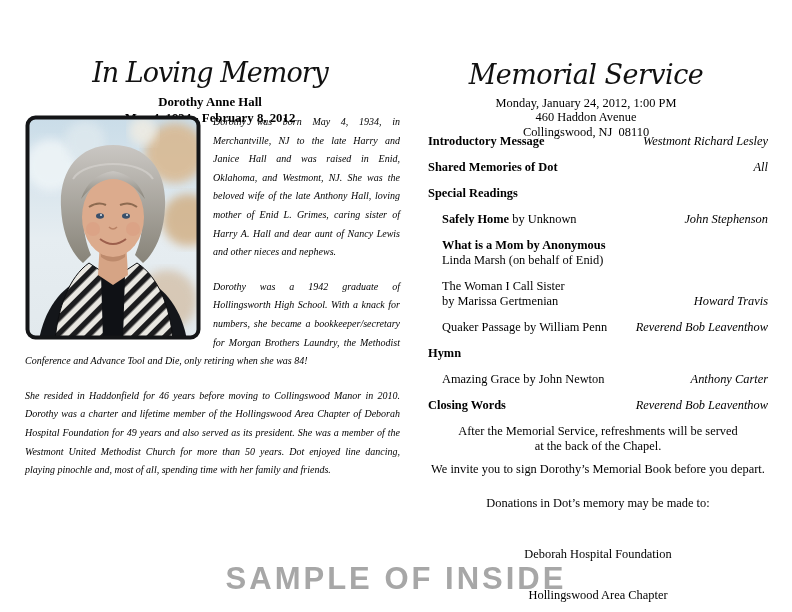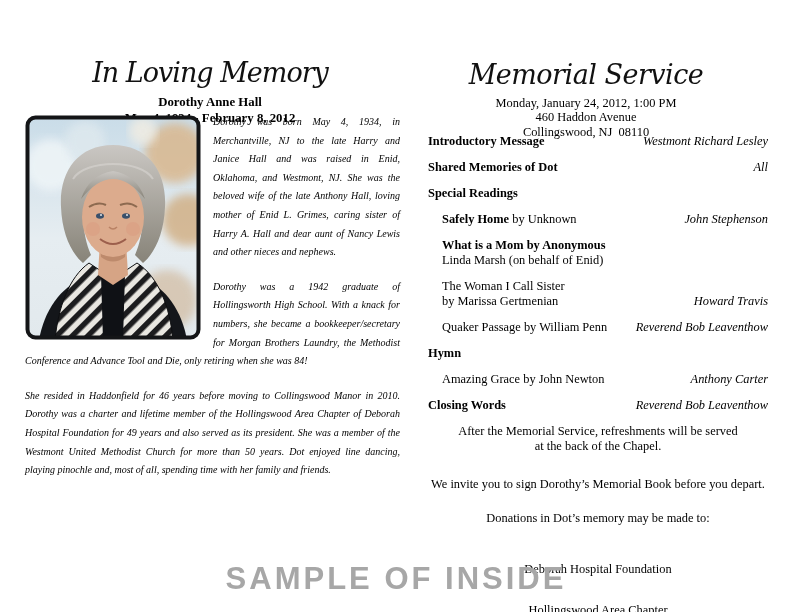--- a/index.html
+++ b/index.html
@@ -33,21 +33,21 @@
 
   .program { position:absolute; left:428px; top:134px; width:340px; font-size:12.4px; line-height:14px; }
   .prog-row { display:flex; justify-content:space-between; align-items:flex-end; margin-bottom:12px; }
   .prog-row.indent { padding-left:14px; }
   .prog-name { font-style:italic; white-space:nowrap; padding-left:8px; }
   .b { font-weight:bold; }
   .i { }
   .sub { margin-top:1px; }
 
   .center-note { text-align:center; line-height:14.6px; margin-top:2px; }
-  .invite { text-align:center; margin-top:24px; }
+  .invite { text-align:center; margin-top:9px; }
   .donations-heading { text-align:center; margin-top:20px; }
   .donations-address { text-align:center; margin-top:11px; line-height:13.6px; white-space:pre-wrap; }
 
   
   .watermark {
     position:absolute; left:50%; top:561px; transform:translateX(-50%);
     font-family:"Liberation Sans", sans-serif; font-weight:bold;
     font-size:31px; letter-spacing:3px; white-space:nowrap; color:#a7a7a7;text-align:center;
   }
 </style>

